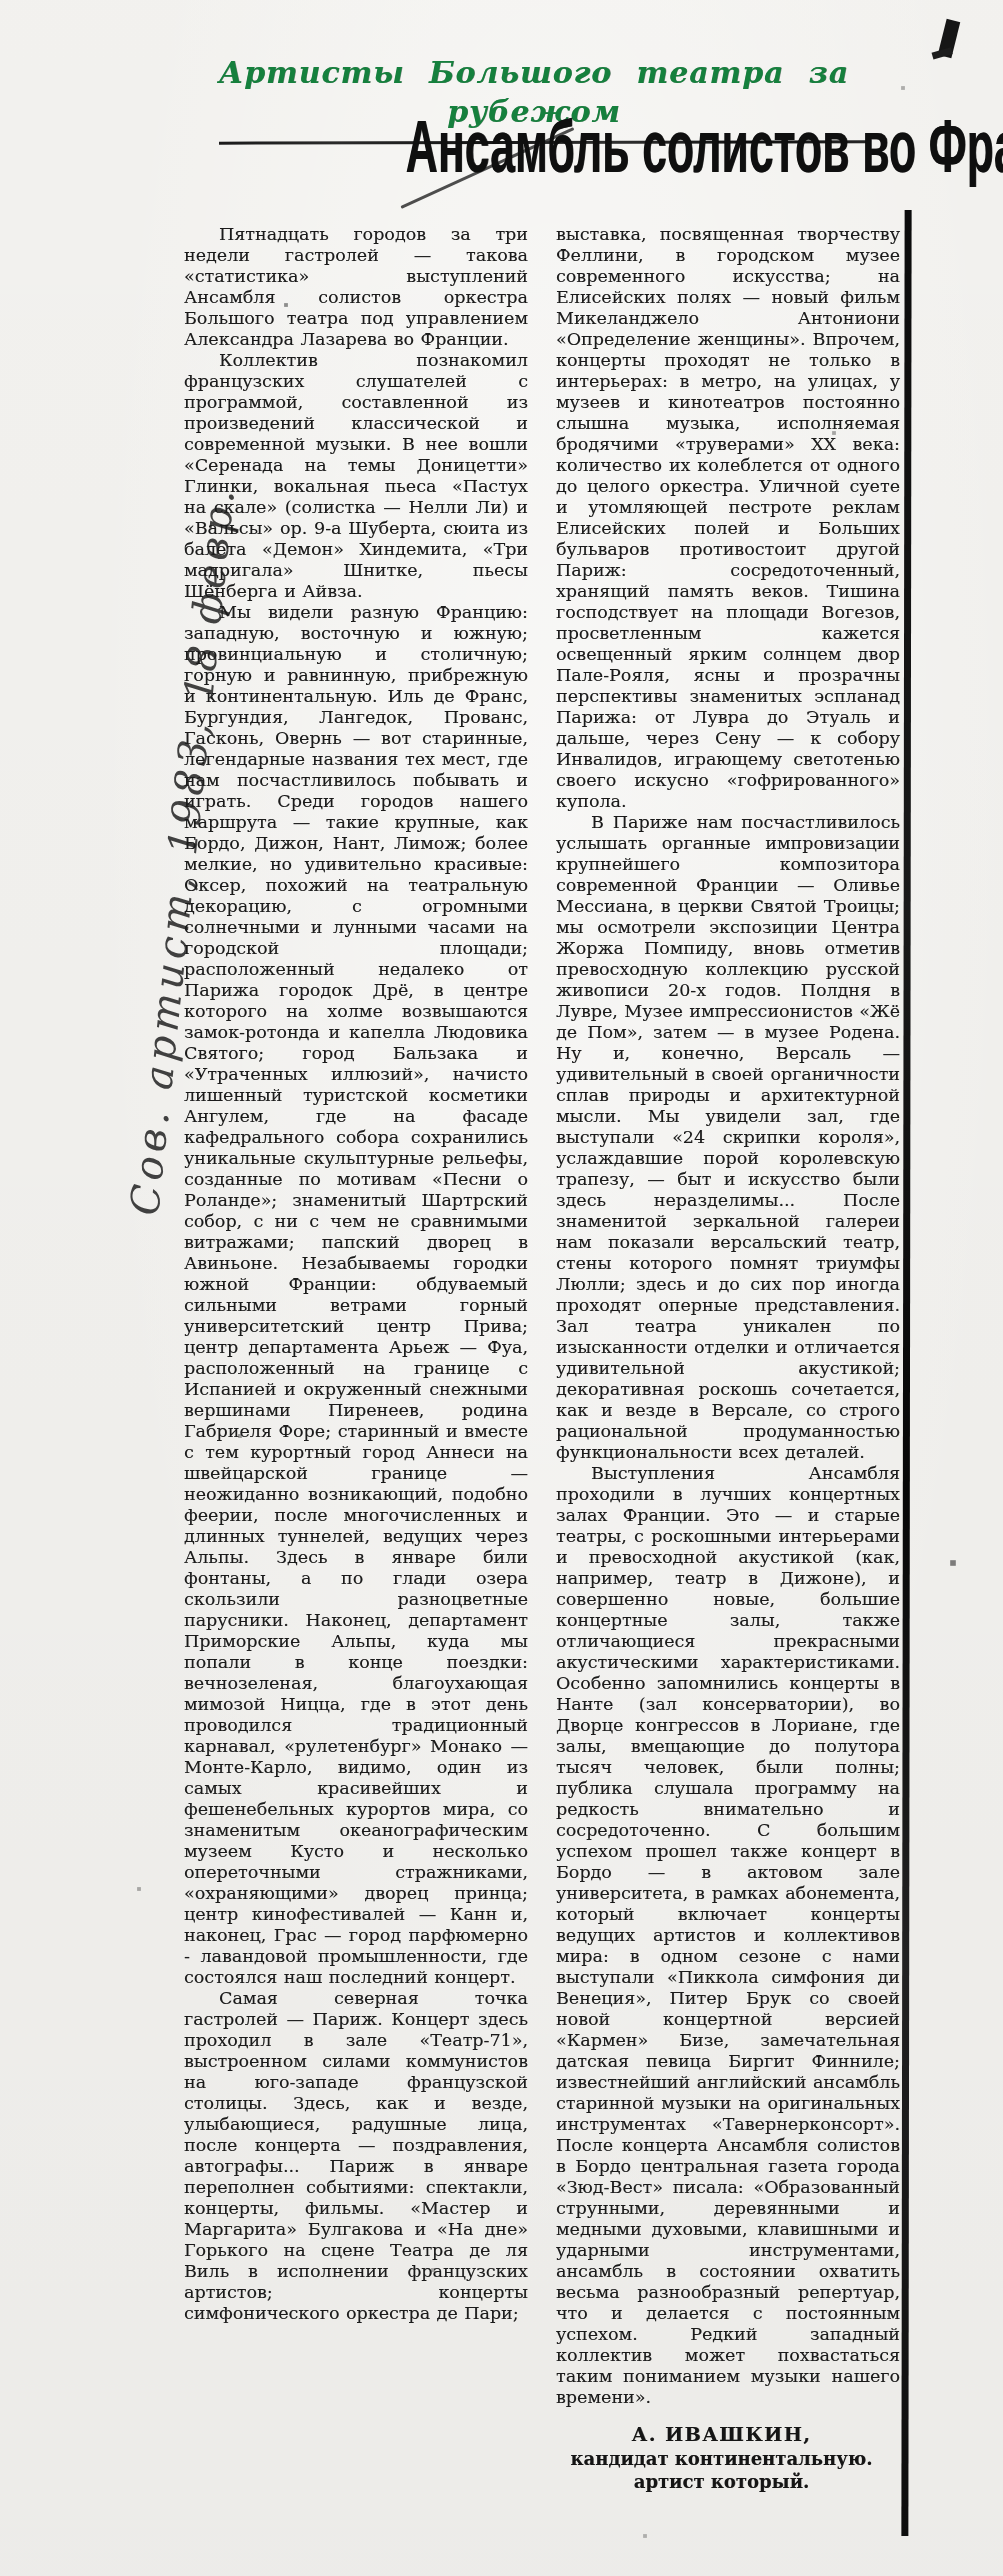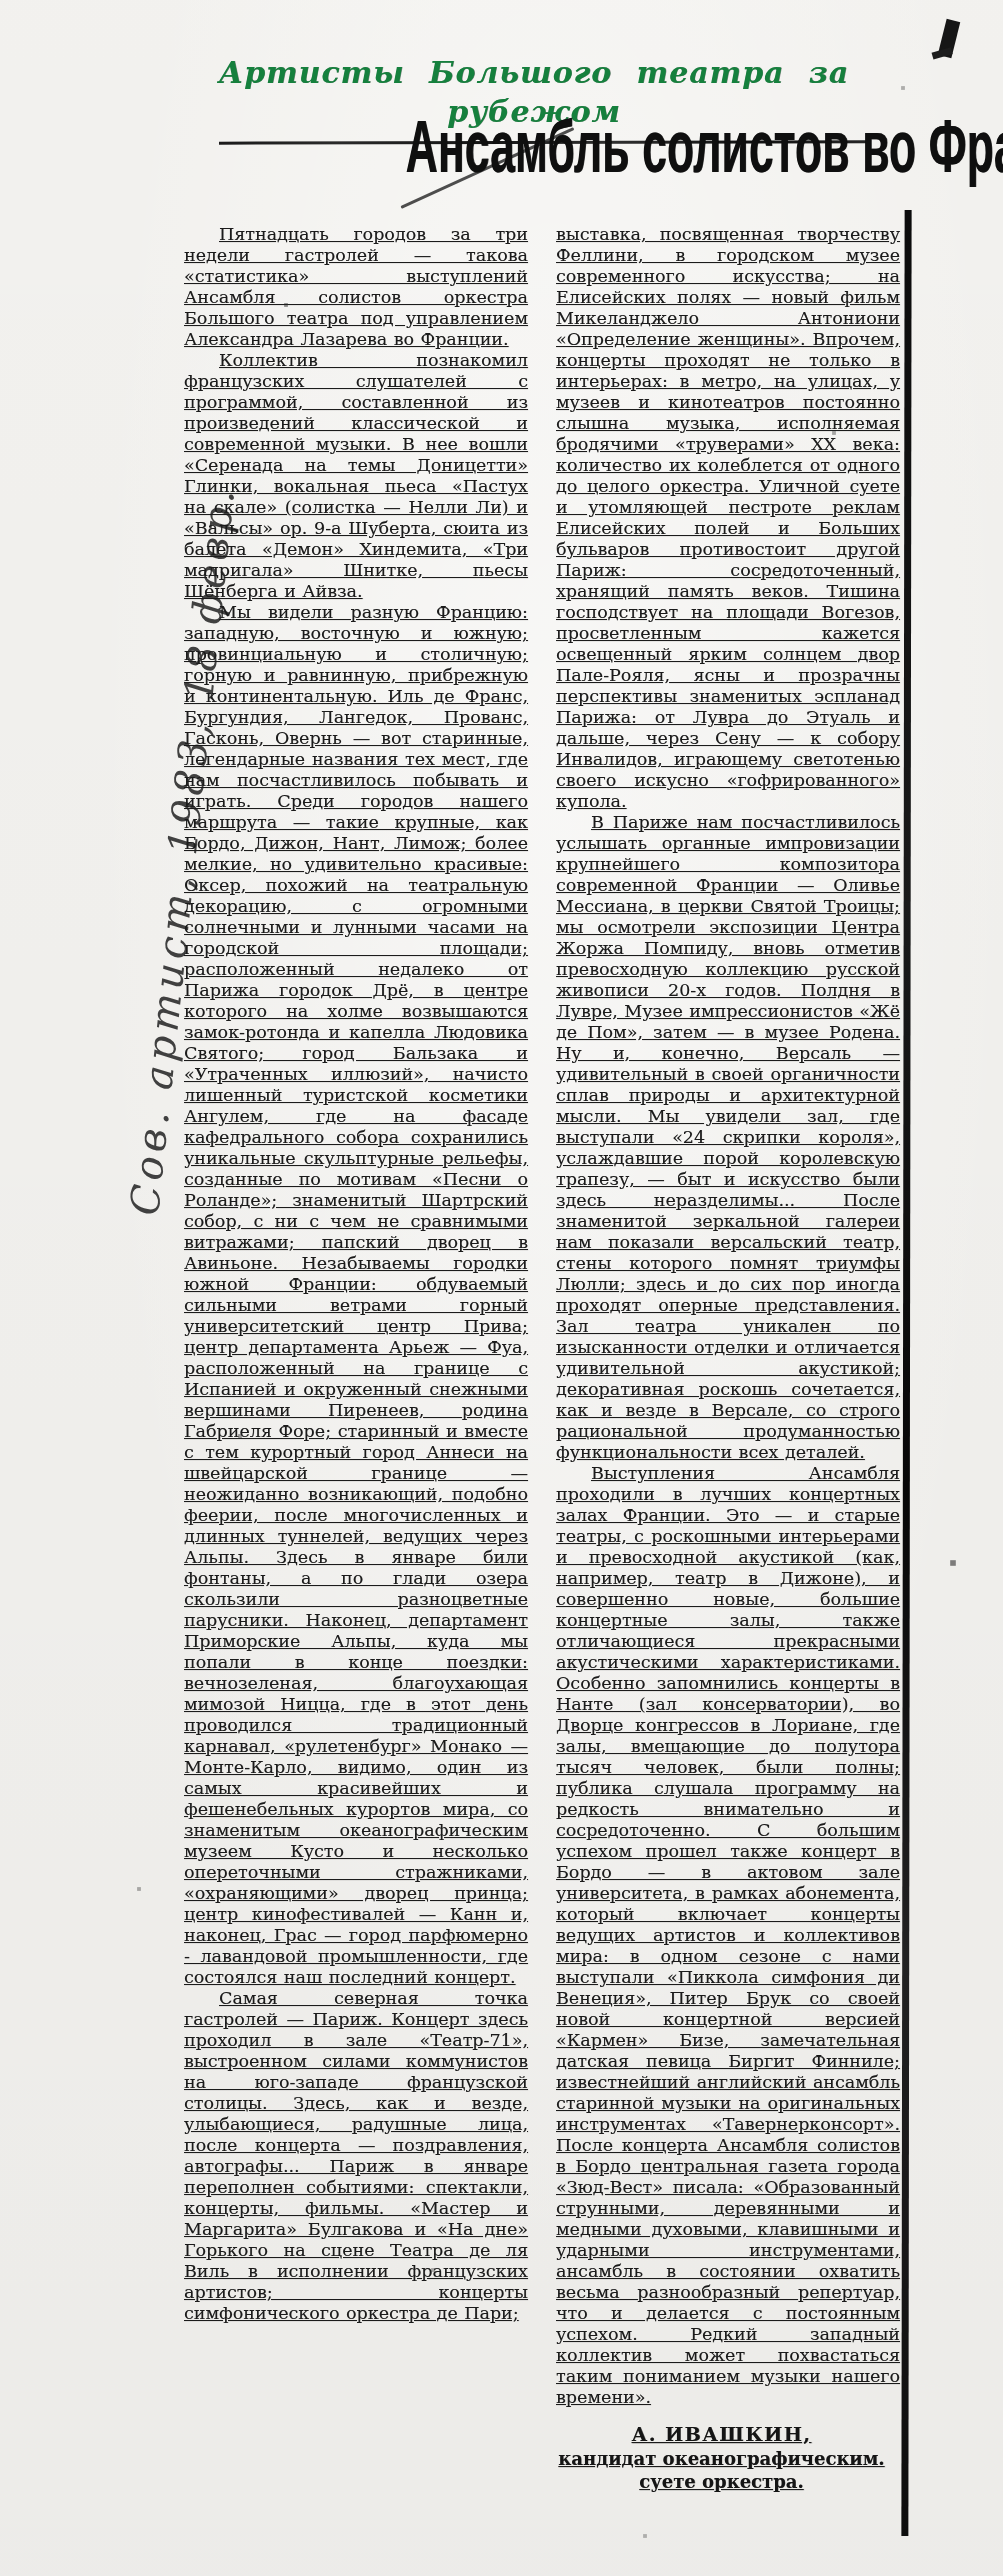--- a/index.html
+++ b/index.html
@@ -50,21 +50,20 @@
     font-size:72px;line-height:1.05;
     letter-spacing:0px;
     transform:scaleX(0.62) scaleY(1.04);
     transform-origin:50% 50%;
     text-shadow:0.9px 0 0 rgba(10,10,10,.8);
   }
   .columns{
     position:absolute;top:224px;left:184px;width:716px;
     display:flex;gap:28px;
     color:#1b1b1b;
-    text-decoration:underline;
   }
   .col{
     width:344px;
     font-size:17.5px;line-height:21px;
     text-align:justify;
     text-justify:inter-word;
   }
   .col p{
     margin:0;padding:0;
     text-indent:2em;
@@ -147,22 +146,22 @@
     <p>Коллектив познакомил французских слушателей с программой, составленной из произведений классической и современной музыки. В нее вошли «Серенада на темы Доницетти» Глинки, вокальная пьеса «Пастух на скале» (солистка — Нелли Ли) и «Вальсы» ор. 9-а Шуберта, сюита из балета «Демон» Хиндемита, «Три мадригала» Шнитке, пьесы Шёнберга и Айвза.</p>
     <p>Мы видели разную Францию: западную, восточную и южную; провинциальную и столичную; горную и равнинную, прибрежную и континентальную. Иль де Франс, Бургундия, Лангедок, Прованс, Гасконь, Овернь — вот старинные, легендарные названия тех мест, где нам посчастливилось побывать и играть. Среди городов нашего маршрута — такие крупные, как Бордо, Дижон, Нант, Лимож; более мелкие, но удивительно красивые: Оксер, похожий на театральную декорацию, с огромными солнечными и лунными часами на городской площади; расположенный недалеко от Парижа городок Дрё, в центре которого на холме возвышаются замок-ротонда и капелла Людовика Святого; город Бальзака и «Утраченных иллюзий», начисто лишенный туристской косметики Ангулем, где на фасаде кафедрального собора сохранились уникальные скульптурные рельефы, созданные по мотивам «Песни о Роланде»; знаменитый Шартрский собор, с ни с чем не сравнимыми витражами; папский дворец в Авиньоне. Незабываемы городки южной Франции: обдуваемый сильными ветрами горный университетский центр Прива; центр департамента Арьеж — Фуа, расположенный на границе с Испанией и окруженный снежными вершинами Пиренеев, родина Габриеля Форе; старинный и вместе с тем курортный город Аннеси на швейцарской границе — неожиданно возникающий, подобно феерии, после многочисленных и длинных туннелей, ведущих через Альпы. Здесь в январе били фонтаны, а по глади озера скользили разноцветные парусники. Наконец, департамент Приморские Альпы, куда мы попали в конце поездки: вечнозеленая, благоухающая мимозой Ницца, где в этот день проводился традиционный карнавал, «рулетенбург» Монако — Монте-Карло, видимо, один из самых красивейших и фешенебельных курортов мира, со знаменитым океанографическим музеем Кусто и несколько опереточными стражниками, «охраняющими» дворец принца; центр кинофестивалей — Канн и, наконец, Грас — город парфюмерно - лавандовой промышленности, где состоялся наш последний концерт.</p>
     <p>Самая северная точка гастролей — Париж. Концерт здесь проходил в зале «Театр-71», выстроенном силами коммунистов на юго-западе французской столицы. Здесь, как и везде, улыбающиеся, радушные лица, после концерта — поздравления, автографы... Париж в январе переполнен событиями: спектакли, концерты, фильмы. «Мастер и Маргарита» Булгакова и «На дне» Горького на сцене Театра де ля Виль в исполнении французских артистов; концерты симфонического оркестра де Пари;</p>
   </div>
   <div class="col">
     <p class="no-indent">выставка, посвященная творчеству Феллини, в городском музее современного искусства; на Елисейских полях — новый фильм Микеланджело Антониони «Определение женщины». Впрочем, концерты проходят не только в интерьерах: в метро, на улицах, у музеев и кинотеатров постоянно слышна музыка, исполняемая бродячими «труверами» XX века: количество их колеблется от одного до целого оркестра. Уличной суете и утомляющей пестроте реклам Елисейских полей и Больших бульваров противостоит другой Париж: сосредоточенный, хранящий память веков. Тишина господствует на площади Вогезов, просветленным кажется освещенный ярким солнцем двор Пале-Рояля, ясны и прозрачны перспективы знаменитых эспланад Парижа: от Лувра до Этуаль и дальше, через Сену — к собору Инвалидов, играющему светотенью своего искусно «гофрированного» купола.</p>
     <p>В Париже нам посчастливилось услышать органные импровизации крупнейшего композитора современной Франции — Оливье Мессиана, в церкви Святой Троицы; мы осмотрели экспозиции Центра Жоржа Помпиду, вновь отметив превосходную коллекцию русской живописи 20-х годов. Полдня в Лувре, Музее импрессионистов «Жё де Пом», затем — в музее Родена. Ну и, конечно, Версаль — удивительный в своей органичности сплав природы и архитектурной мысли. Мы увидели зал, где выступали «24 скрипки короля», услаждавшие порой королевскую трапезу, — быт и искусство были здесь неразделимы... После знаменитой зеркальной галереи нам показали версальский театр, стены которого помнят триумфы Люлли; здесь и до сих пор иногда проходят оперные представления. Зал театра уникален по изысканности отделки и отличается удивительной акустикой; декоративная роскошь сочетается, как и везде в Версале, со строго рациональной продуманностью функциональности всех деталей.</p>
     <p>Выступления Ансамбля проходили в лучших концертных залах Франции. Это — и старые театры, с роскошными интерьерами и превосходной акустикой (как, например, театр в Дижоне), и совершенно новые, большие концертные залы, также отличающиеся прекрасными акустическими характеристиками. Особенно запомнились концерты в Нанте (зал консерватории), во Дворце конгрессов в Лориане, где залы, вмещающие до полутора тысяч человек, были полны; публика слушала программу на редкость внимательно и сосредоточенно. С большим успехом прошел также концерт в Бордо — в актовом зале университета, в рамках абонемента, который включает концерты ведущих артистов и коллективов мира: в одном сезоне с нами выступали «Пиккола симфония ди Венеция», Питер Брук со своей новой концертной версией «Кармен» Бизе, замечательная датская певица Биргит Финниле; известнейший английский ансамбль старинной музыки на оригинальных инструментах «Тавернерконсорт». После концерта Ансамбля солистов в Бордо центральная газета города «Зюд-Вест» писала: «Образованный струнными, деревянными и медными духовыми, клавишными и ударными инструментами, ансамбль в состоянии охватить весьма разнообразный репертуар, что и делается с постоянным успехом. Редкий западный коллектив может похвастаться таким пониманием музыки нашего времени».</p>
     <div class="byline">
       <div class="name">А. ИВАШКИН,</div>
-      <div class="role">кандидат океанографическим.</div>
-      <div class="role">суете оркестра.</div>
+      <div class="role">кандидат континентальную.</div>
+      <div class="role">артист который.</div>
     </div>
   </div>
 </div>
 
 <div class="scan-line-right"></div>
 <div class="corner-mark"></div>
 <div class="specks"></div>
 
 
 </body></html>

